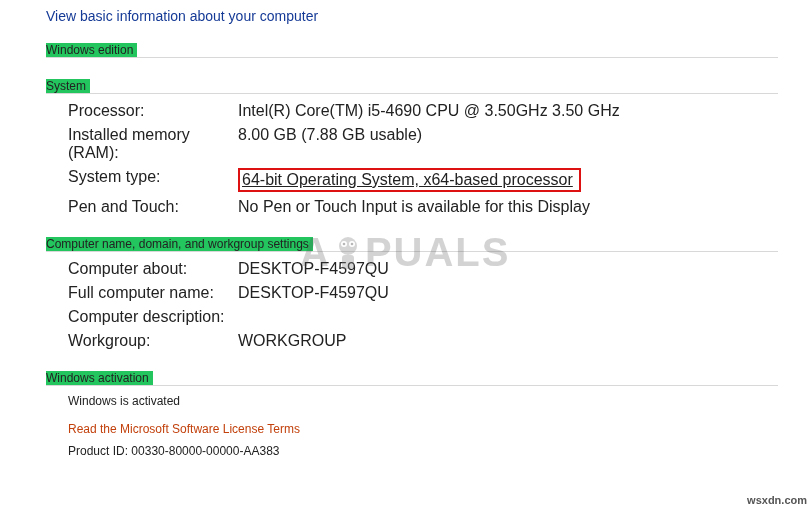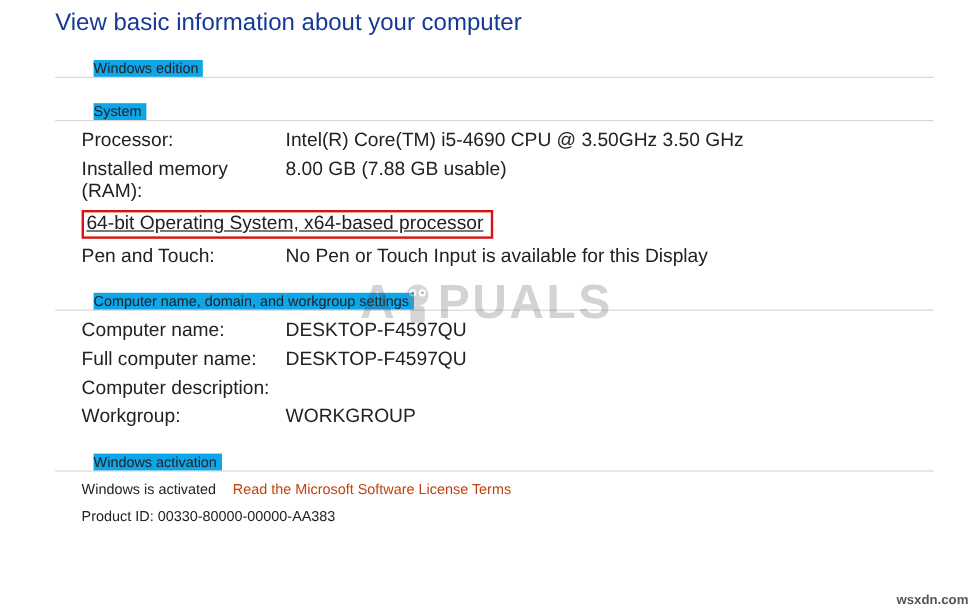--- a/index.html
+++ b/index.html
@@ -9,46 +9,46 @@
     color: #222;
     background: #fff;
     width: 808px;
     height: 510px;
     position: relative;
     overflow: hidden;
     padding: 8px 0 0 46px;
   }
   .title {
     color: #153a96;
-    font-size: 20px;
+    font-size: 14px;
     font-weight: 400;
     margin-bottom: 18px;
   }
   .section-header {
     color: #222;
     font-size: 12px;
     border-bottom: 1px solid #d8d8d8;
     padding-bottom: 1px;
     margin-bottom: 8px;
   }
-  .section-header > span { background:#0ea5e9; padding-right:4px; position:relative; top:1px; display:inline-block;margin-left:32px;}
+  .section-header > span { background:#22c55e; padding-right:4px; position:relative; top:1px; display:inline-block;}
   .block { margin-bottom: 20px; }
   .indent { padding-left: 22px; }
   .line { margin-bottom: 6px; font-size: 12px; color:#222; }
   .row { display: flex; margin-bottom: 6px; font-size:16px; }
   .label { width: 170px; flex: 0 0 170px; }
   .value { flex: 1; }
   .link { color: #c2410c; cursor: pointer; }
   .highlight-box {
     display: inline-block;
     border: 2px solid #d11;
     padding: 1px 6px 1px 2px;
     text-decoration: underline;
   }
-  .activation-row { display:flex; align-items:baseline; gap:14px; margin-bottom:8px; }
+  .activation-row { display:flex; align-items:baseline; gap:14px; margin-bottom:8px;flex-direction:column; }
   .sitecredit {
     position: absolute;
     right: 1px;
     bottom: 4px;
     font-size: 11px;
     color: #555;
     font-family: Arial, sans-serif;
     font-weight: bold;
   }
   .watermark {
@@ -84,36 +84,37 @@
     <div class="indent">
       <div class="row">
         <div class="label">Processor:</div>
         <div class="value">Intel(R) Core(TM) i5-4690 CPU @ 3.50GHz   3.50 GHz</div>
       </div>
       <div class="row">
         <div class="label">Installed memory (RAM):</div>
         <div class="value">8.00 GB (7.88 GB usable)</div>
       </div>
       <div class="row">
+        <div class="label">System type:</div>
         <div class="value">
           <span class="highlight-box">64-bit Operating System, x64-based processor</span>
         </div>
       </div>
       <div class="row">
         <div class="label">Pen and Touch:</div>
         <div class="value">No Pen or Touch Input is available for this Display</div>
       </div>
     </div>
   </div>
 
   <div class="block">
     <div class="section-header"><span>Computer name, domain, and workgroup settings</span></div>
     <div class="indent">
       <div class="row">
-        <div class="label">Computer name:</div>
+        <div class="label">Computer about:</div>
         <div class="value">DESKTOP-F4597QU</div>
       </div>
       <div class="row">
         <div class="label">Full computer name:</div>
         <div class="value">DESKTOP-F4597QU</div>
       </div>
       <div class="row">
         <div class="label">Computer description:</div>
         <div class="value"></div>
       </div>

